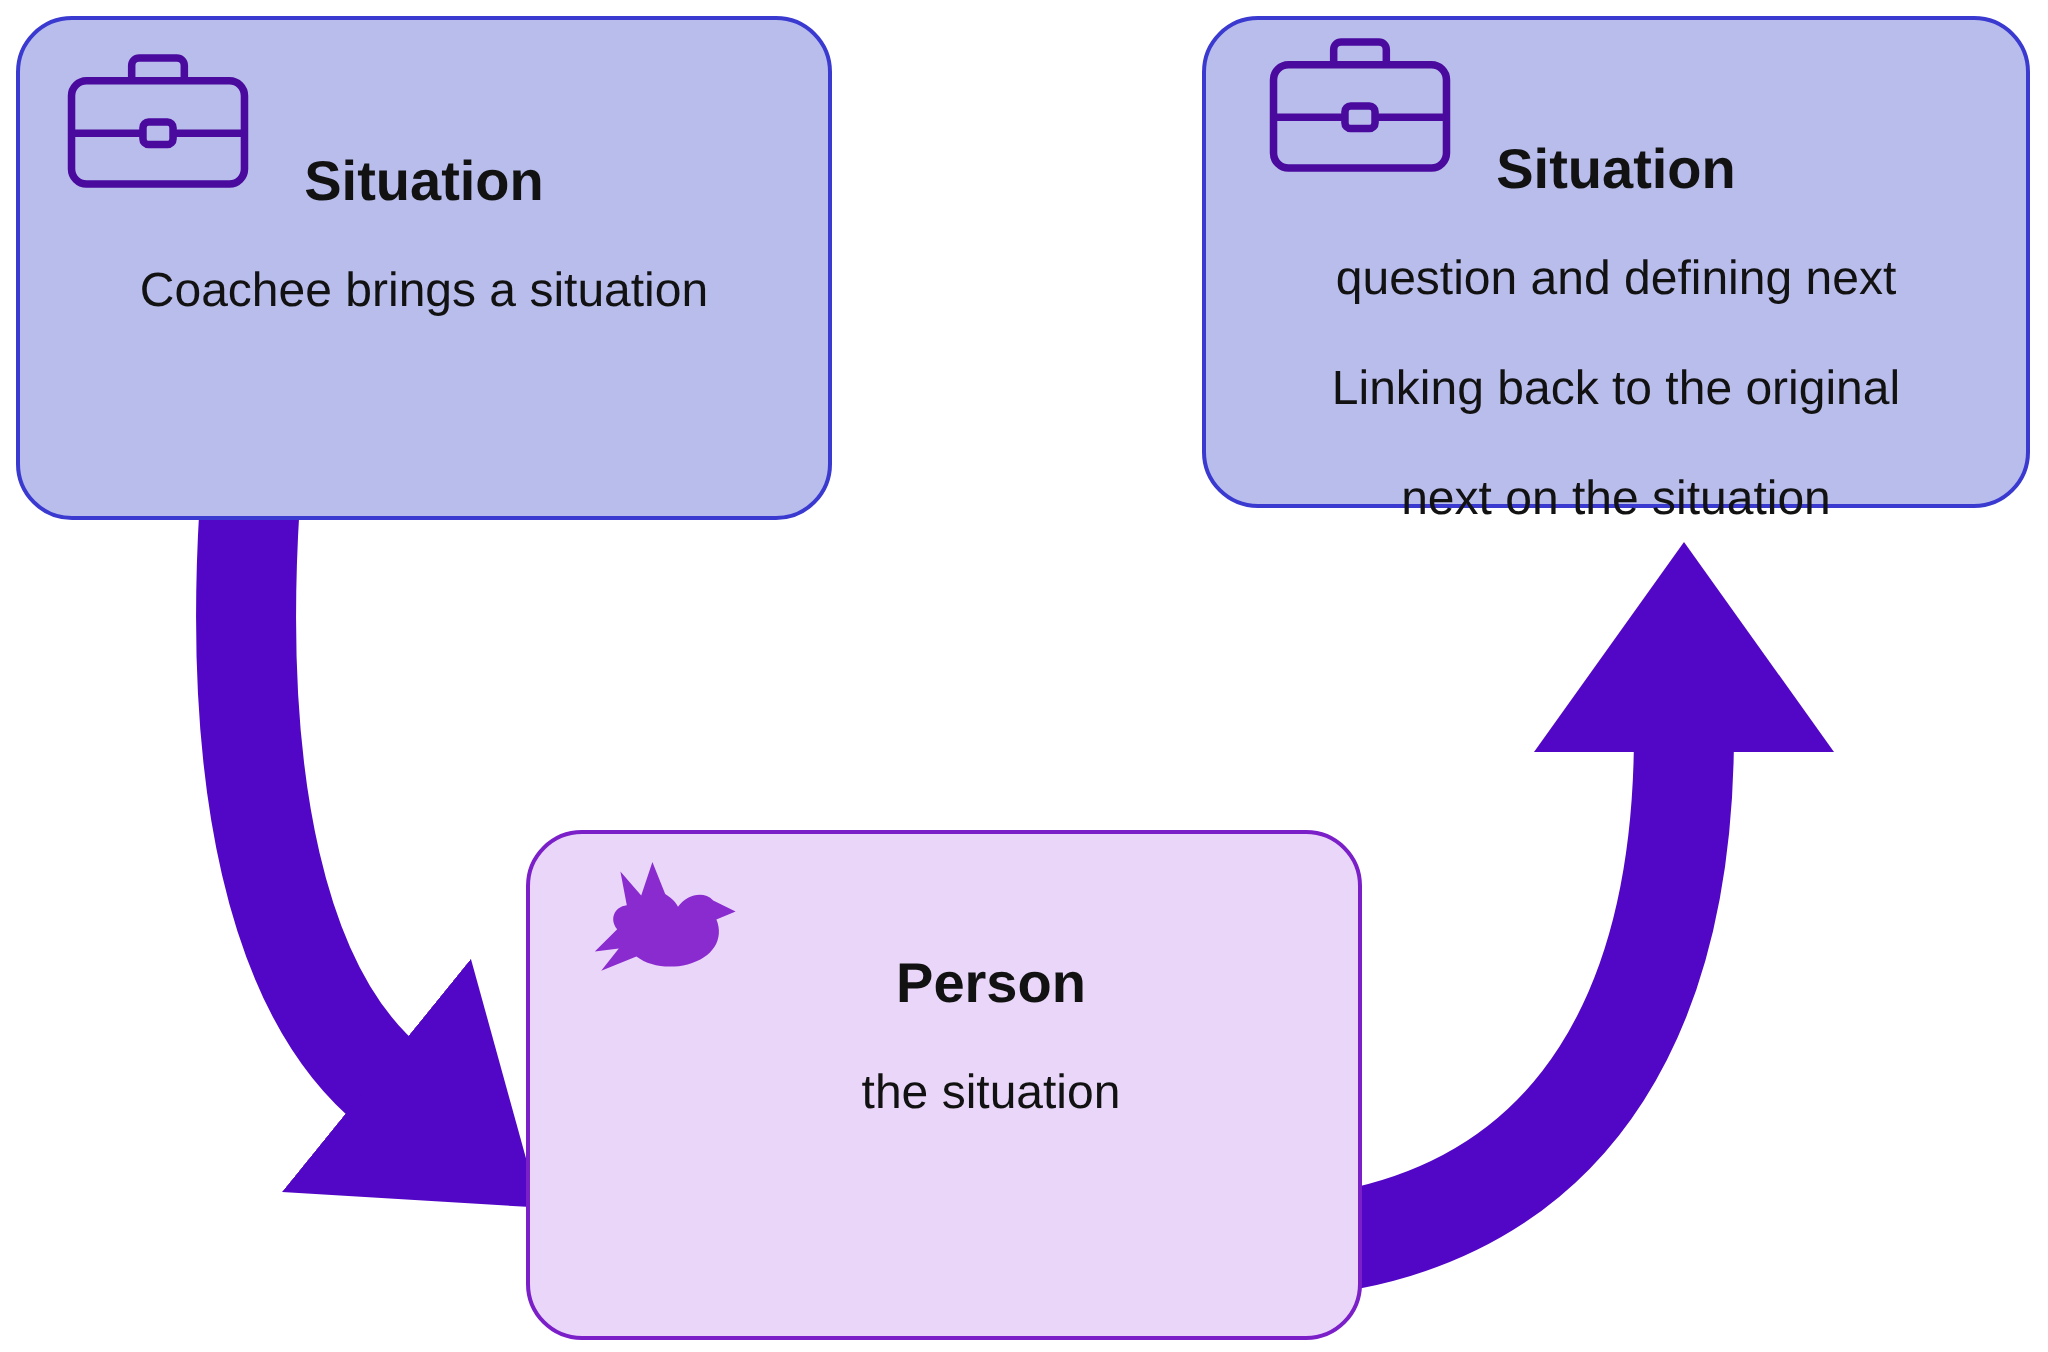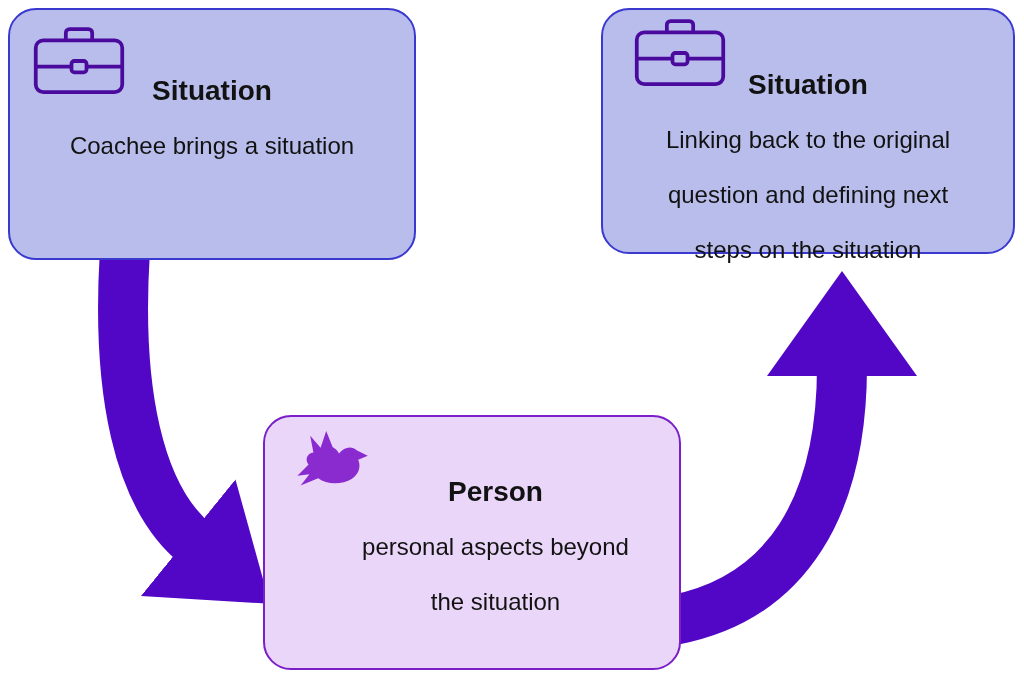--- a/index.html
+++ b/index.html
@@ -89,36 +89,35 @@
 <div class="box situation" id="box-situation-end">
   <span class="icon">
     <svg width="94" height="70" viewBox="0 0 100 74" fill="none">
       <rect x="36" y="3" width="28" height="15" rx="4" stroke="#4a0a9e" stroke-width="4"></rect>
       <rect x="4" y="15" width="92" height="55" rx="8" fill="#b9bdeb" stroke="#4a0a9e" stroke-width="4"></rect>
       <line x1="5" y1="43" x2="95" y2="43" stroke="#4a0a9e" stroke-width="4"></line>
       <rect x="42" y="37" width="16" height="12" rx="3" fill="#b9bdeb" stroke="#4a0a9e" stroke-width="4"></rect>
     </svg>
   </span>
   <div class="title">Situation</div>
+  <div class="line">question and defining next</div>
   <div class="line">Linking back to the original</div>
-  <div class="line">question and defining next</div>
-  <div class="line">steps on the situation</div>
+  <div class="line">next on the situation</div>
 </div>
 
 <div class="box person" id="box-person">
   <span class="icon">
     <svg width="80" height="76" viewBox="0 0 100 92">
       <path fill="#8a2bd0" d="M 60 34
         C 66 26 76 24 82 30
         L 96 37 L 84 42
         C 89 54 82 66 66 70
         C 54 73 42 71 34 65
         L 12 74 L 23 60 L 8 62 L 22 48
         C 17 42 20 34 28 33
         L 24 12 L 37 27
         L 44 6 L 52 26
         C 55 28 58 30 60 34 Z"></path>
     </svg>
   </span>
   <div class="title">Person</div>
-  <div class="line">personal aspects beyond</div>
   <div class="line">the situation</div>
 </div>
 
 </body></html>

